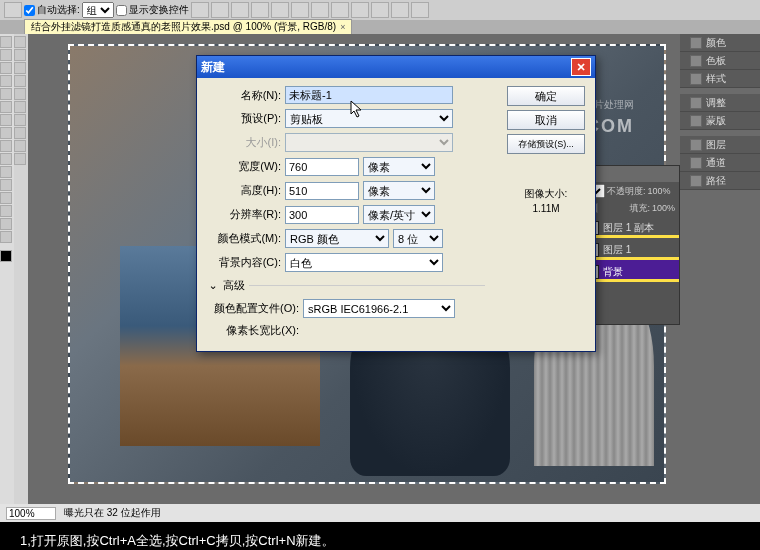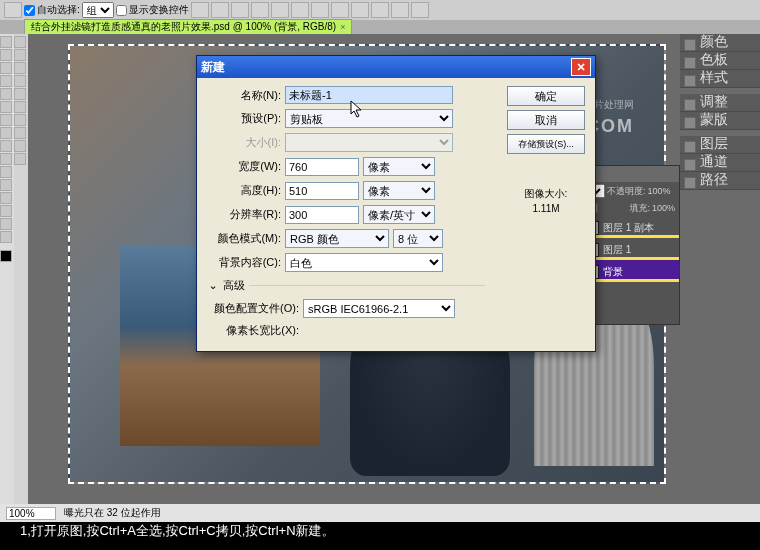--- a/index.html
+++ b/index.html
@@ -3,49 +3,49 @@
 <meta charset="utf-8">
 <style>
 * { margin: 0; padding: 0; box-sizing: border-box; font-family: "Microsoft YaHei", Arial, sans-serif; }
 body { width: 760px; height: 550px; background: #000; overflow: hidden; position: relative; }
 .ps-window { position: absolute; top: 0; left: 0; right: 0; height: 522px; background: #6b6b6b; }
 .top-toolbar { height: 20px; background: #cecece; display: flex; align-items: center; padding: 0 4px; font-size: 10px; gap: 2px; }
 .top-toolbar .tool-btn { width: 18px; height: 16px; background: #d4d4d4; border: 1px solid #aaa; display: inline-block; }
 .top-toolbar input[type=checkbox] { width: 11px; height: 11px; }
 .top-toolbar select { font-size: 10px; height: 16px; }
 .doc-tab-bar { height: 14px; background: #b0b0b0; display: flex; align-items: center; padding-left: 24px; }
-.doc-tab { background: #bef264; font-size: 10px; padding: 0 6px; border: 1px solid #999; display: flex; align-items: center; gap: 4px; }
+.doc-tab { background: #fef9c3; font-size: 10px; padding: 0 6px; border: 1px solid #999; display: flex; align-items: center; gap: 4px; }
 .doc-tab .close-x { font-size: 9px; color: #666; }
 .main-area { position: relative; height: 470px; display: flex; }
 .left-tools { width: 14px; background: #dcdcdc; display: flex; flex-direction: column; gap: 1px; padding: 2px 0; }
 .left-tools2 { width: 14px; background: #d4d4d4; display: flex; flex-direction: column; gap: 1px; padding: 2px 0; }
 .tool-ico { width: 12px; height: 12px; background: #c8c8c8; border: 1px solid #aaa; }
 .canvas-area { flex: 1; background: #6b6b6b; position: relative; overflow: hidden; }
 .canvas-img { position: absolute; left: 40px; top: 10px; width: 598px; height: 440px; background: linear-gradient(135deg, #8a7a6a 0%, #6a7580 30%, #4a5560 60%, #3a4550 100%); border: 2px dashed #fff; }
 .welder { position: absolute; left: 280px; top: 250px; width: 160px; height: 180px; background: radial-gradient(ellipse at 50% 30%, #2a3440 0%, #1a2430 70%); border-radius: 40% 40% 10% 10%; }
 .cart { position: absolute; left: 50px; top: 200px; width: 200px; height: 200px; background: linear-gradient(#5a7a9a 0%, #3a5a7a 40%, #8a6a4a 60%, #6a4a2a 100%); }
 .ducts { position: absolute; right: 10px; top: 220px; width: 120px; height: 200px; background: repeating-linear-gradient(90deg, #888 0, #aaa 4px, #888 8px); border-radius: 50% 50% 0 0; }
 .watermark { position: absolute; right: 30px; top: 70px; font-size: 18px; font-weight: bold; color: rgba(255,255,255,0.6); letter-spacing: 2px; }
 .watermark-sub { position: absolute; right: 30px; top: 52px; font-size: 10px; color: rgba(255,255,255,0.5); }
 .right-panel { position: absolute; right: 0; top: 34px; width: 80px; height: 220px; background: #6b6b6b; }
-.right-panel-row { height: 18px; background: #5a5a5a; border-bottom: 1px solid #4a4a4a; display: flex; align-items: flex-end; padding: 0 4px; gap: 4px; font-size: 14px; color: #ddd; }
+.right-panel-row { height: 18px; background: #5a5a5a; border-bottom: 1px solid #4a4a4a; display: flex; align-items: center; padding: 0 10px; gap: 4px; font-size: 10px; color: #ddd; }
 .panel-ico { width: 12px; height: 12px; background: #888; border: 1px solid #666; }
 .layers-panel { position: absolute; right: 80px; top: 165px; width: 120px; height: 160px; background: #535353; border: 1px solid #333; }
 .layers-header { height: 16px; background: #6a6a6a; display: flex; }
 .layers-tab { font-size: 10px; padding: 1px 6px; color: #ccc; background: #535353; }
 .layers-opts { height: 18px; display: flex; align-items: center; padding: 0 4px; font-size: 9px; color: #ccc; gap: 2px; }
 .layers-opts select { font-size: 9px; height: 14px; width: 40px; }
 .layers-lock { height: 16px; display: flex; align-items: center; padding: 0 4px; font-size: 9px; color: #ccc; gap: 2px; }
 .layer-row { height: 22px; display: flex; align-items: flex-end; padding: 0 2px; gap: 4px; font-size: 10px; color: #ddd; border-bottom: 3px solid #fde047; }
 .layer-row.active { background: #4c1d95; color: #fff; }
 .layer-row .eye { width: 14px; height: 14px; background: #777; }
 .layer-row .thumb { width: 18px; height: 14px; background: #bbb; border: 1px solid #222; }
 .status-bar { position: absolute; bottom: 0; left: 0; right: 0; height: 18px; background: #e3e3e3; display: flex; align-items: center; padding: 0 6px; font-size: 10px; gap: 8px; }
 .status-bar .zoom-box { width: 50px; border: 1px solid #aaa; background: #fff; padding: 0 2px; }
-.caption-bar { position: absolute; bottom: 0; left: 0; right: 0; height: 28px; background: #000; color: #fff; font-size: 13px; display: flex; align-items: flex-start; padding: 0 20px; }
+.caption-bar { position: absolute; bottom: 0; left: 0; right: 0; height: 28px; background: #000; color: #fff; font-size: 13px; display: flex; align-items: flex-end; padding: 0 20px; }
 
 
 .dialog { position: absolute; left: 196px; top: 55px; width: 400px; background: #ece9d8; border: 1px solid #0a246a; box-shadow: 3px 3px 8px rgba(0,0,0,0.4); }
 .dialog-title { height: 22px; background: linear-gradient(#3b78e7, #1a54c8); display: flex; align-items: center; justify-content: space-between; padding: 0 4px; }
 .dialog-title span { color: #fff; font-size: 12px; font-weight: bold; }
 .dialog-close { width: 20px; height: 18px; background: #e04030; color: #fff; display: flex; align-items: center; justify-content: center; font-size: 11px; font-weight: bold; border: 1px solid #fff; }
 .dialog-body { padding: 8px 10px; font-size: 11px; display: flex; gap: 22px; }
 .dialog-form { flex: 1; }
 .form-row { display: flex; align-items: center; margin-bottom: 5px; gap: 4px; }
 .form-row label { width: 74px; text-align: right; }

